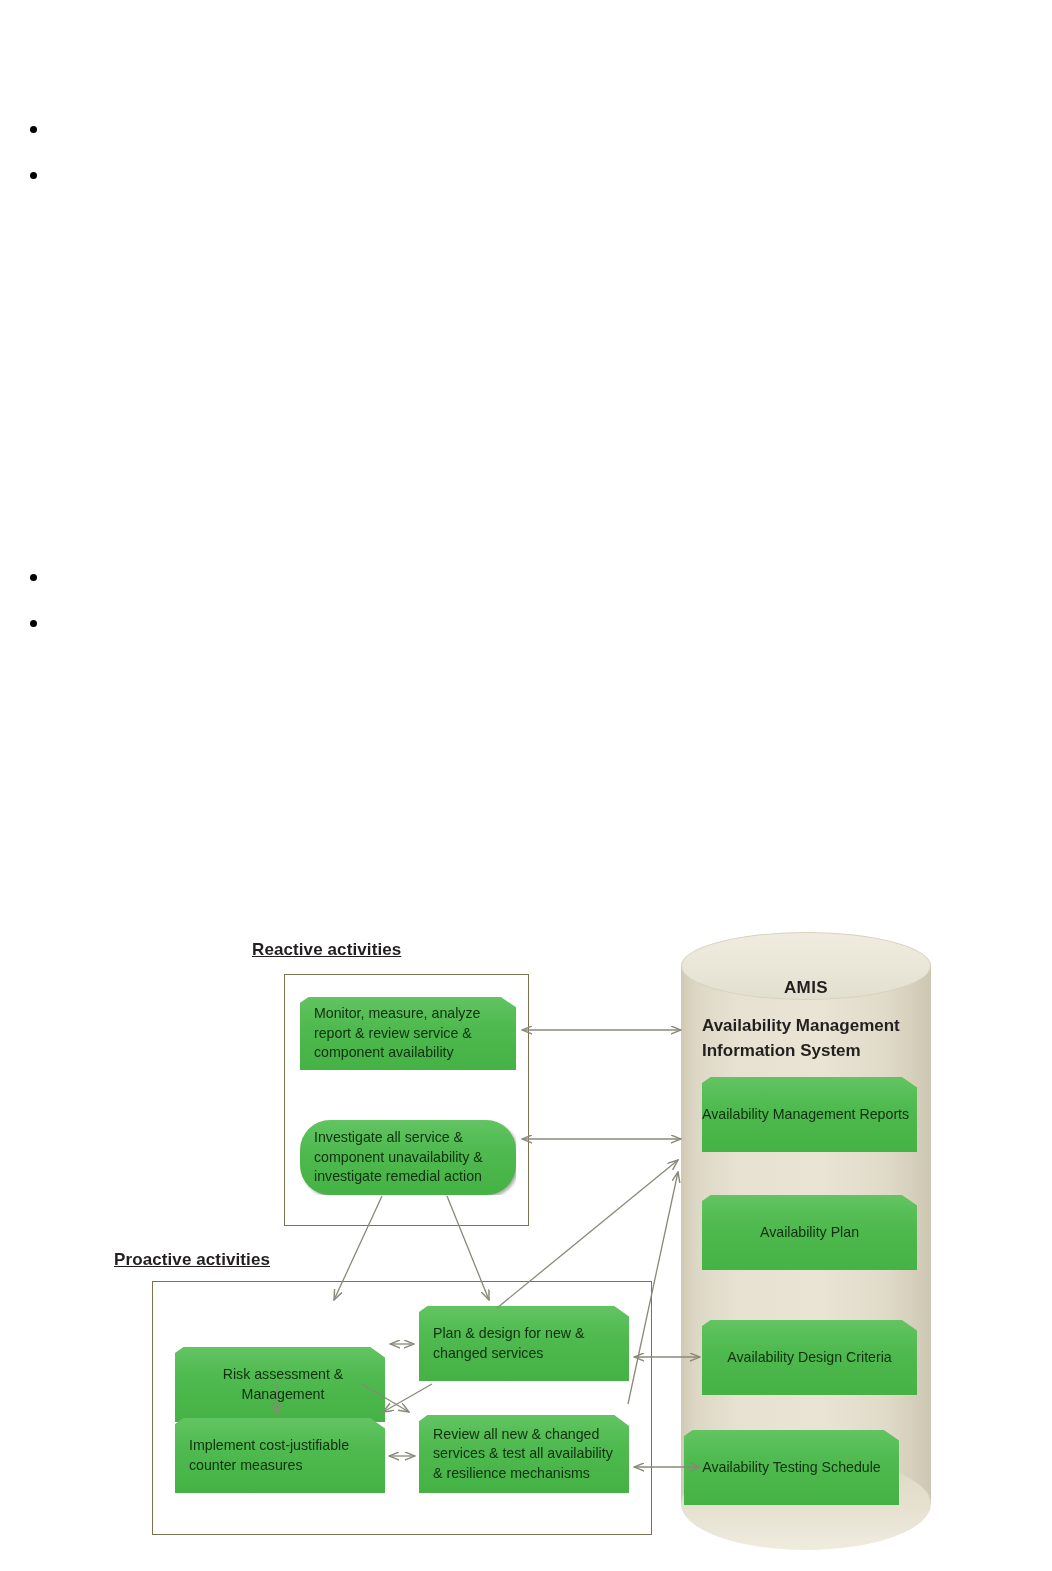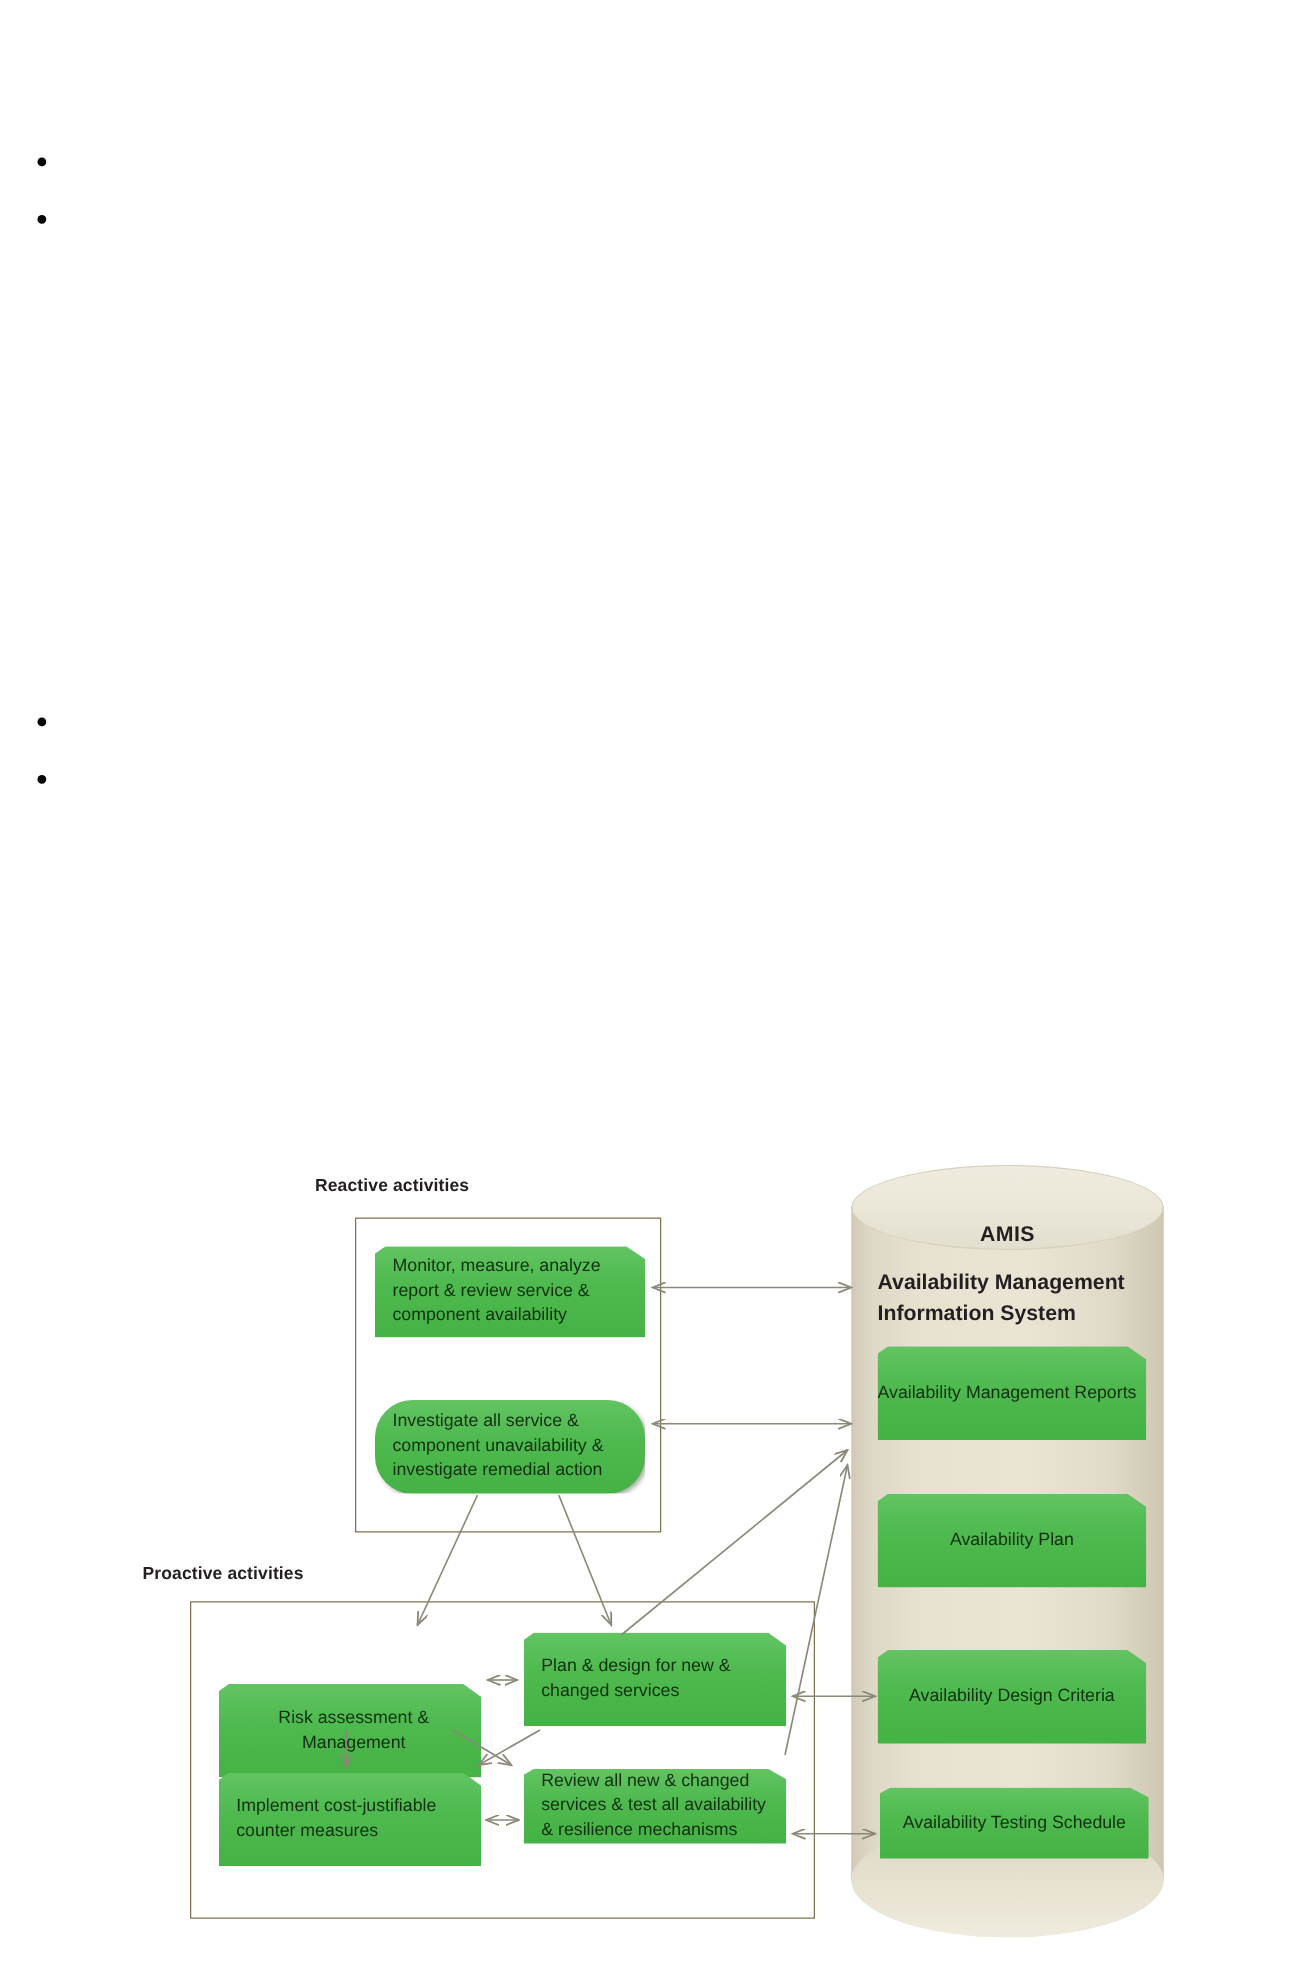--- a/index.html
+++ b/index.html
@@ -57,25 +57,26 @@
 
   
   .group-frame {
     position: absolute;
     border: 1.6px solid #7a7450;
     background: transparent;
     box-sizing: border-box;
   }
   .group-label {
     position: absolute;
-    font-size: 14px;
+    font-size: 17px;
     font-weight: bold;
     color: #231f20;
     letter-spacing: 0.1px;
     white-space: nowrap;
+    text-decoration: underline;
   }
 
   
   .cyl-body {
     position: absolute;
     background: linear-gradient(to right,
         #cfc9b4 0%, #ddd8c6 6%, #e6e1d0 22%,
         #e9e4d4 55%, #e0dbc9 82%, #cdc7b2 100%);
     box-sizing: border-box;
   }
@@ -182,21 +183,21 @@
 
   <div class="gbox center" style="left:702px; top:1077px; width:215px; height:75px;">
     <span class="gtext" style="text-align:left; ">Availability Management Reports</span>
   </div>
   <div class="gbox center" style="left:702px; top:1195px; width:215px; height:75px;">
     <span class="gtext">Availability Plan</span>
   </div>
   <div class="gbox center" style="left:702px; top:1320px; width:215px; height:75px;">
     <span class="gtext">Availability Design Criteria</span>
   </div>
-  <div class="gbox center" style="left:704px; top:1430px; width:215px; height:57px;">
+  <div class="gbox center" style="left:684px; top:1430px; width:215px; height:75px;">
     <span class="gtext">Availability Testing Schedule</span>
   </div>
 
   <div class="group-label" style="left:252px; top:940px;">Reactive activities</div>
   <div class="group-frame" style="left:284px; top:974px; width:245px; height:252px;"></div>
 
   <div class="gbox" style="left:300px; top:997px; width:216px; height:73px;">
     <span class="gtext">Monitor, measure, analyze report &amp; review service &amp; component availability</span>
   </div>
   <div class="gbox" style="left:300px; top:1120px; width:216px; height:75px;border-radius:30px;">
@@ -208,21 +209,21 @@
 
   <div class="gbox" style="left:175px; top:1347px; width:210px; height:75px;text-align:center;">
     <span class="gtext">Risk assessment &amp; Management</span>
   </div>
   <div class="gbox" style="left:419px; top:1306px; width:210px; height:75px;">
     <span class="gtext">Plan &amp; design for new &amp; changed services</span>
   </div>
   <div class="gbox" style="left:175px; top:1418px; width:210px; height:75px;">
     <span class="gtext">Implement cost-justifiable counter measures</span>
   </div>
-  <div class="gbox" style="left:419px; top:1415px; width:210px; height:60px;">
+  <div class="gbox" style="left:419px; top:1415px; width:210px; height:78px;">
     <span class="gtext">Review all new &amp; changed services &amp; test all availability &amp; resilience mechanisms</span>
   </div>
 
   <svg id="arrows" viewBox="0 0 1052 1571">
     <defs>
       <marker id="ah" markerWidth="9" markerHeight="9" refX="8" refY="3.2" orient="auto" markerUnits="strokeWidth">
         <path d="M0,0 L8,3.2 L0,6.4" fill="none" stroke="#8a8878" stroke-width="1.1"></path>
       </marker>
       <marker id="ah-start" markerWidth="9" markerHeight="9" refX="1" refY="3.2" orient="auto" markerUnits="strokeWidth">
         <path d="M9,0 L1,3.2 L9,6.4" fill="none" stroke="#8a8878" stroke-width="1.1"></path>

